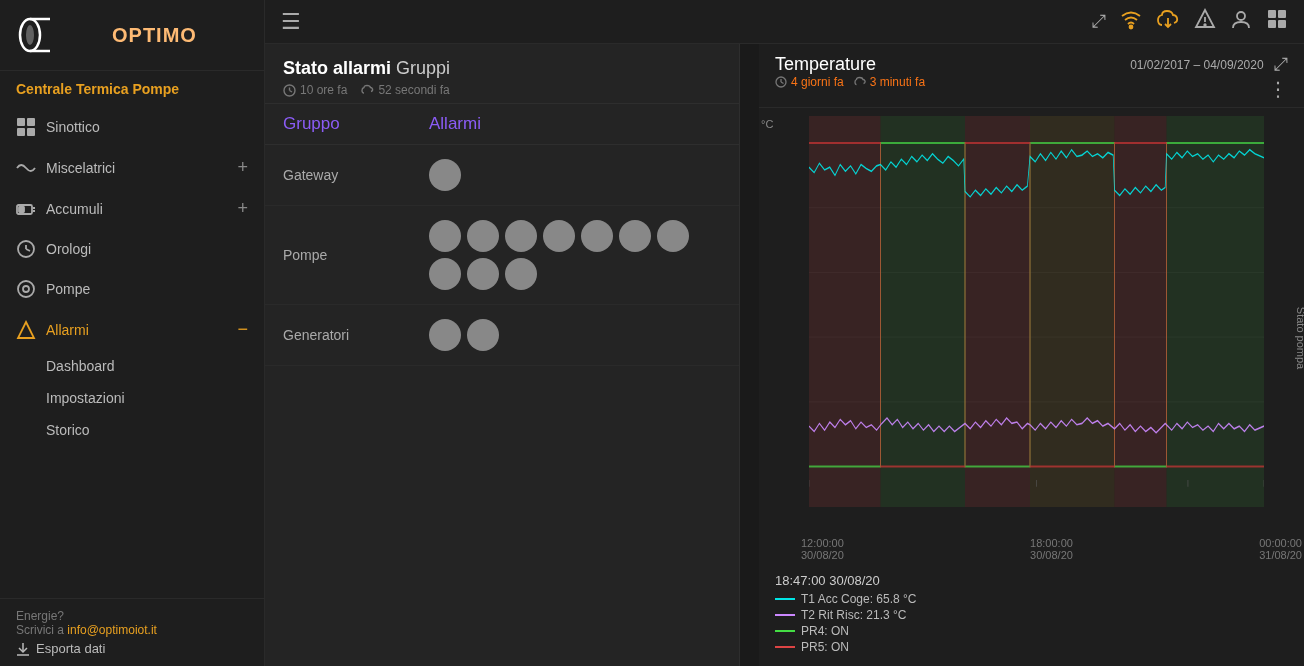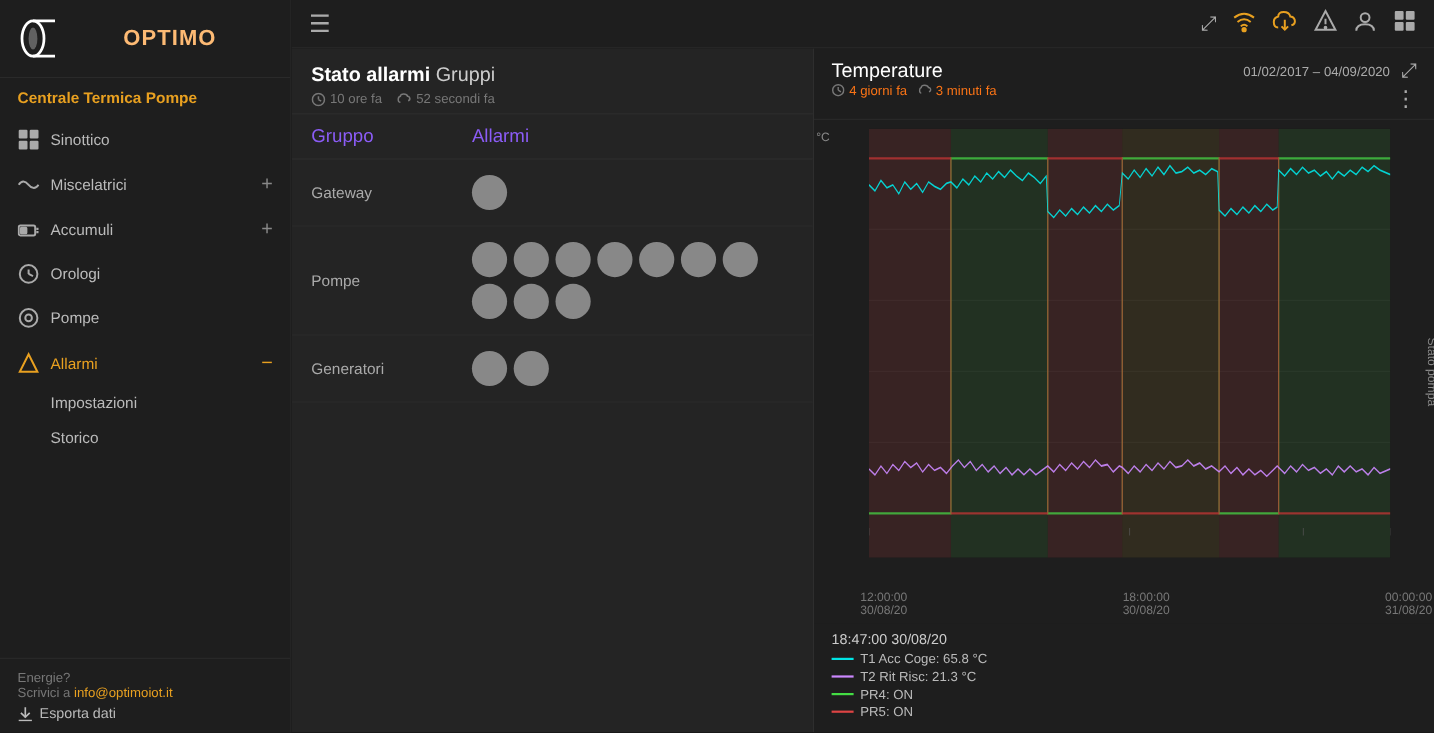--- a/index.html
+++ b/index.html
@@ -99,20 +99,21 @@
     .topbar-left { display: flex; align-items: center; gap: 10px; }
     .topbar-right { display: flex; align-items: center; gap: 14px; }
     .topbar-icon { font-size: 20px; color: #aaa; cursor: pointer; }
     .topbar-icon.active { color: #e8a020; }
 
     
     .content {
       flex: 1;
       display: flex;
       overflow: hidden;
+      gap: 19px;
     }
 
     
     .left-panel {
       width: 475px;
       background: #242424;
       border-right: 1px solid #2e2e2e;
       padding: 0;
       display: flex;
       flex-direction: column;
@@ -319,20 +320,21 @@
     <div class="nav-item active">
       <span class="nav-icon">
         <svg width="20" height="20" viewBox="0 0 20 20" fill="none" stroke="#e8a020" stroke-width="1.8">
             <polygon points="10,2 18,18 2,18"></polygon>
           </svg>
       </span>
       <span class="nav-label" style="color:#e8a020">Allarmi</span>
       <span class="nav-action" style="color:#e8a020">−</span>
     </div>
 
+    <div class="sub-nav-item">Dashboard</div>
     <div class="sub-nav-item">Impostazioni</div>
     <div class="sub-nav-item">Storico</div>
   </nav>
 
   <div class="sidebar-footer">
     <div>
       <span>Energie?</span>
       <br>
       <span>Scrivici a </span><a href="#">info@optimoiot.it</a>
     </div>

